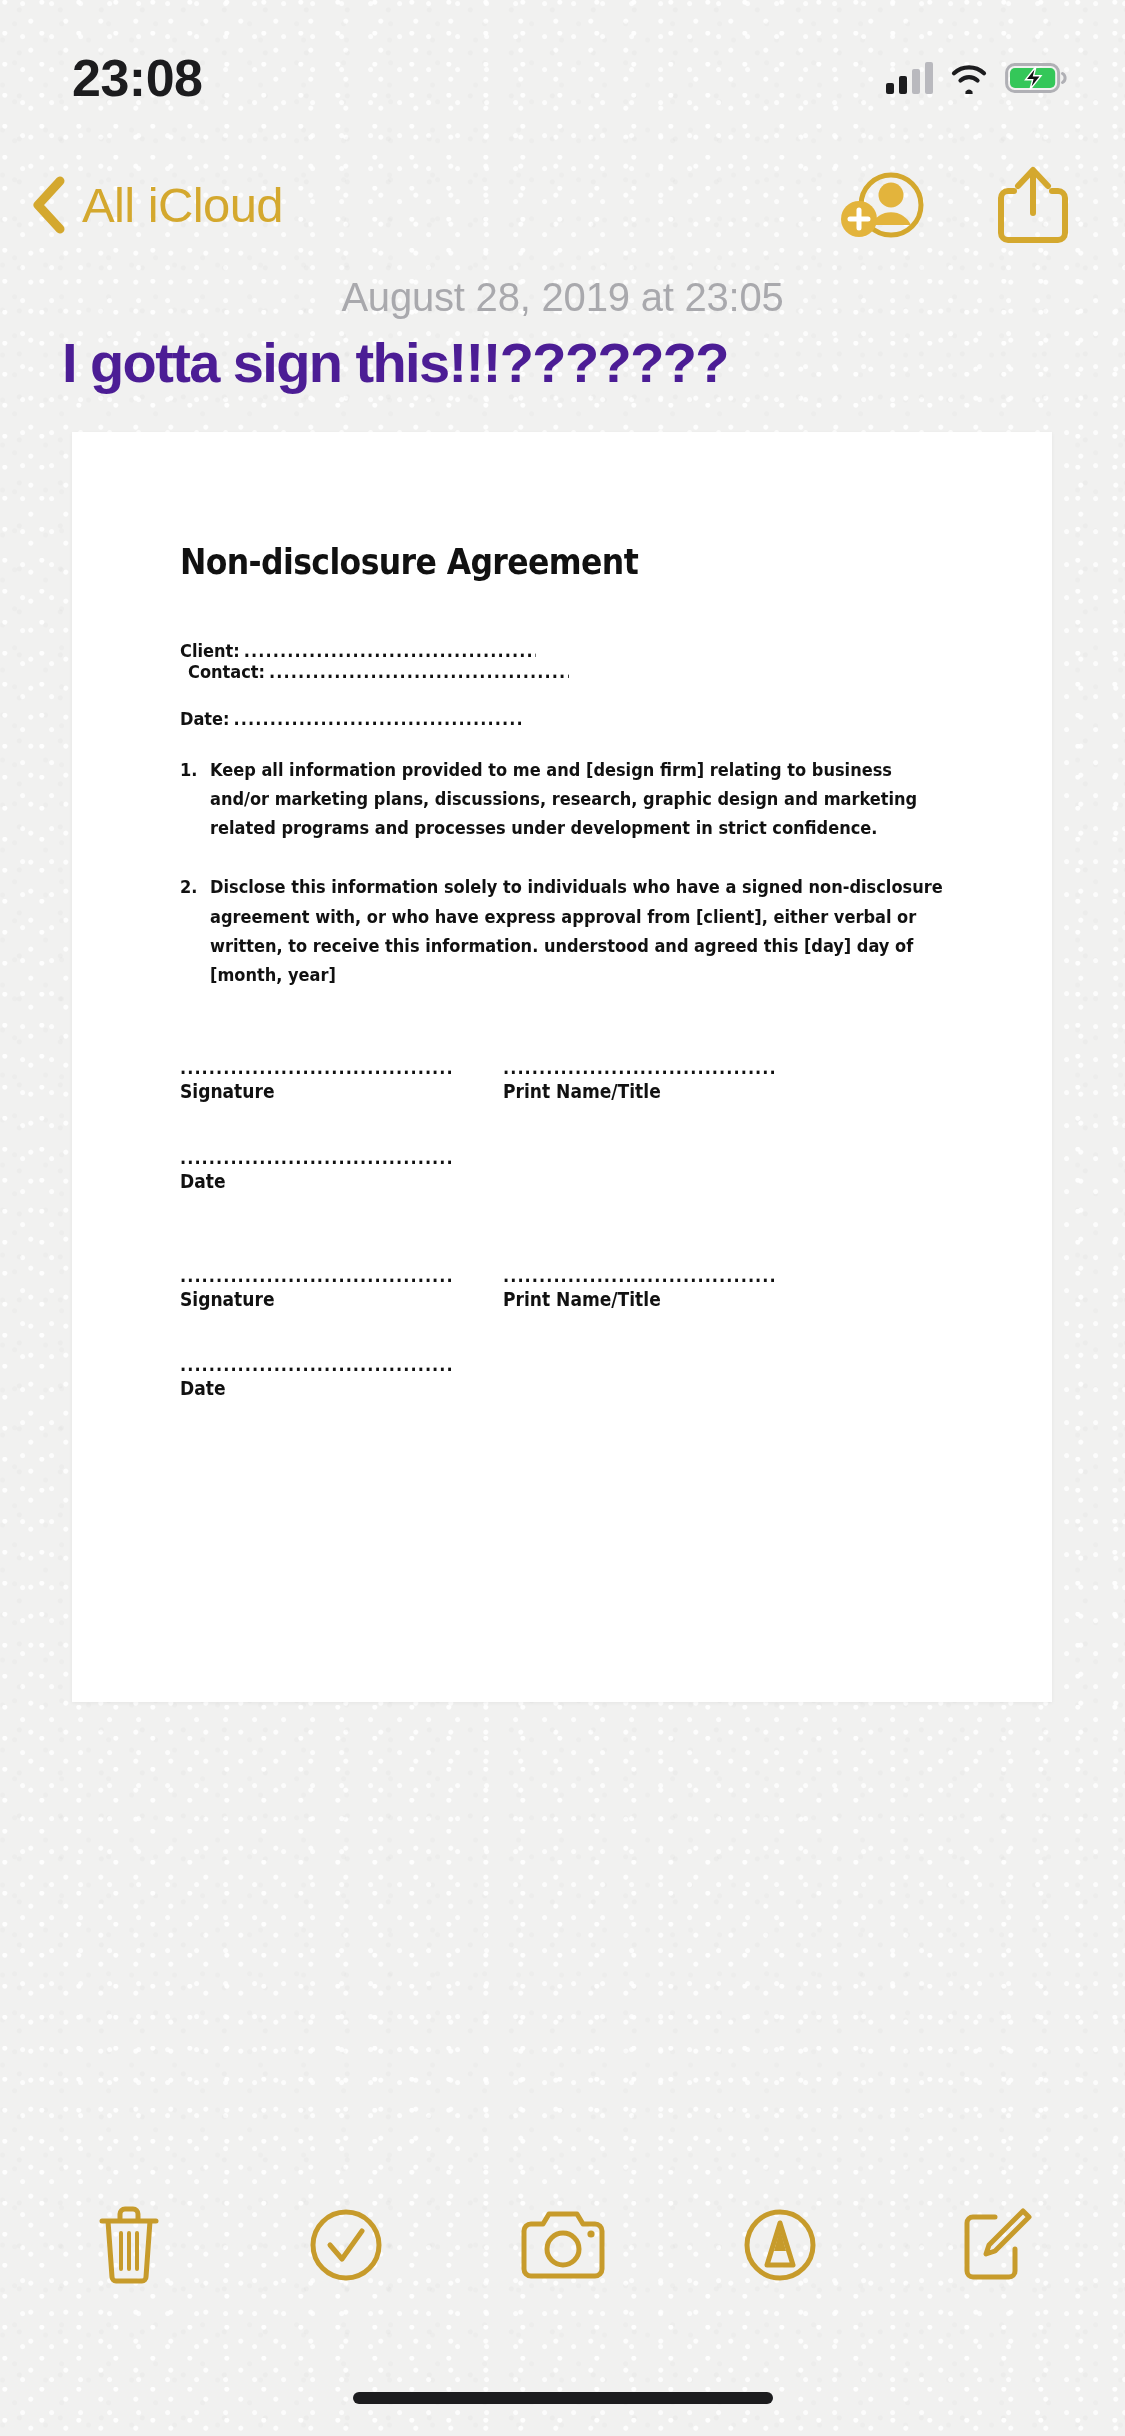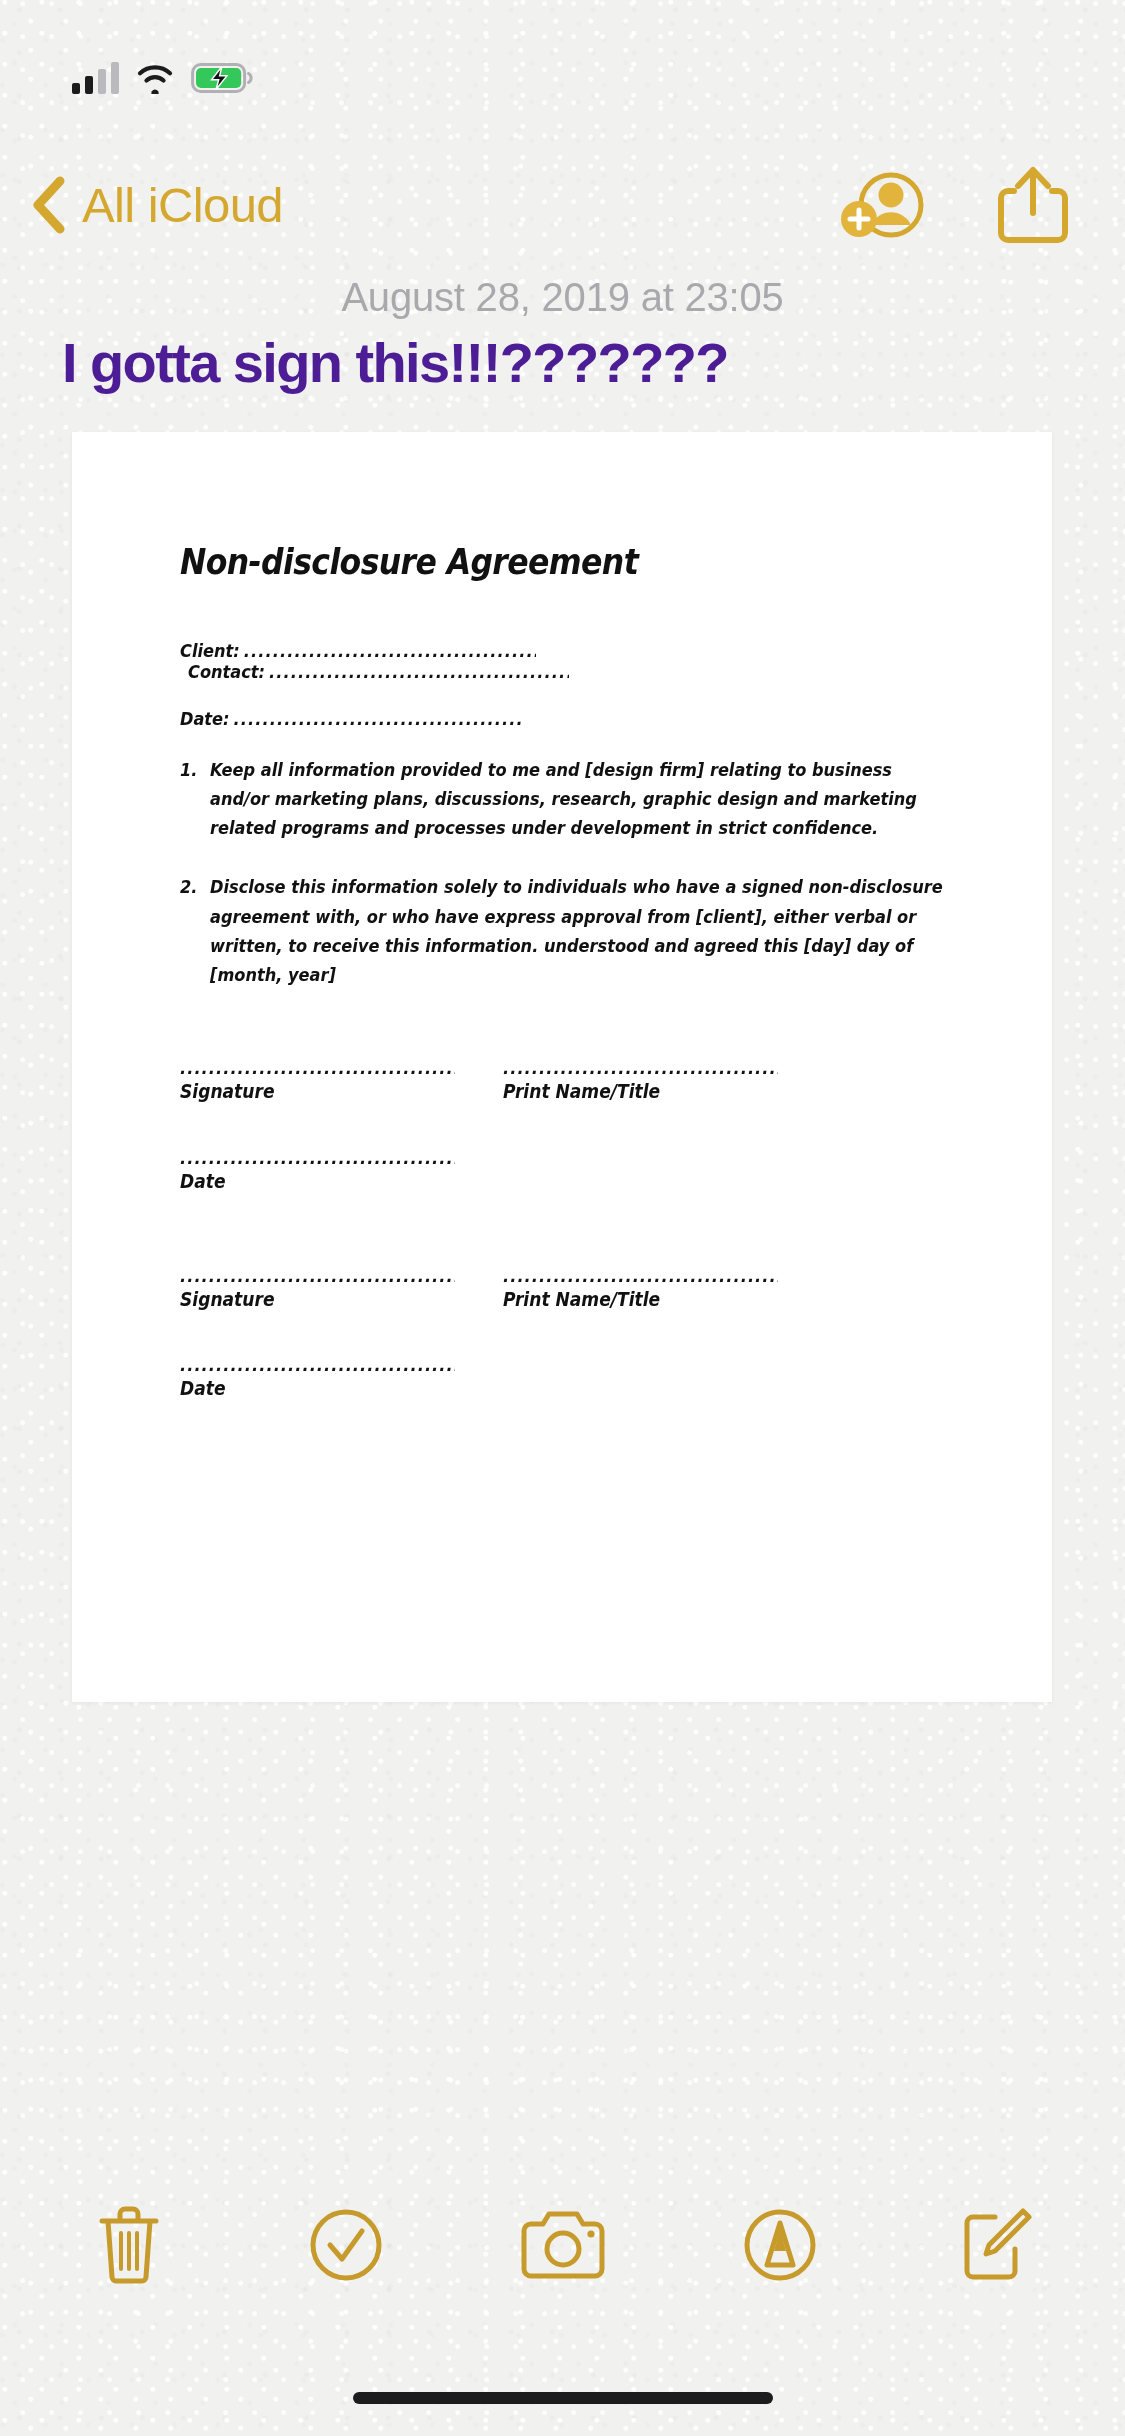--- a/index.html
+++ b/index.html
@@ -66,21 +66,20 @@
     font-size:56px; font-weight:700; color:#4c1d95;
     letter-spacing:-1.6px;
   }
 
   
   #doc-card {
     position:absolute; left:72px; top:432px;
     width:980px; height:1270px;
     background:#ffffff;
     box-shadow:0 1px 4px rgba(0,0,0,.05);
-    font-style:italic;
   }
   .doc-inner { padding:110px 108px 0 108px; }
 
   .doc-heading {
     font-family:"DejaVu Sans Condensed","Liberation Sans Narrow","Liberation Sans", sans-serif;
     font-size:35px; font-weight:700; color:#111; letter-spacing:-.6px;
     margin-bottom:58px;
   }
   .field-row { display:flex; margin-bottom:26px;flex-direction:column; }
   .field {
@@ -137,20 +136,21 @@
     position:absolute; bottom:32px; left:50%; transform:translateX(-50%);
     width:420px; height:12px; border-radius:6px; background:#1c1c1e;
   }
 </style>
 </head>
 <body>
 
 <div id="paper-bg"></div>
 
 <div id="status-bar">
+  <div id="status-time">23:08</div>
   <div id="status-right">
     <div class="sig-bars">
       <i></i>
         <i></i>
         <i></i>
         <i></i>
     </div>
     <svg width="40" height="32" viewBox="0 0 40 32">
       <path d="M20 27.5 a3.6 3.6 0 1 0 0.01 0z" fill="#1c1c1e"></path>
       <path d="M11.5 18.5 a12.5 12.5 0 0 1 17 0" stroke="#1c1c1e" stroke-width="4.2" fill="none" stroke-linecap="round"></path>

